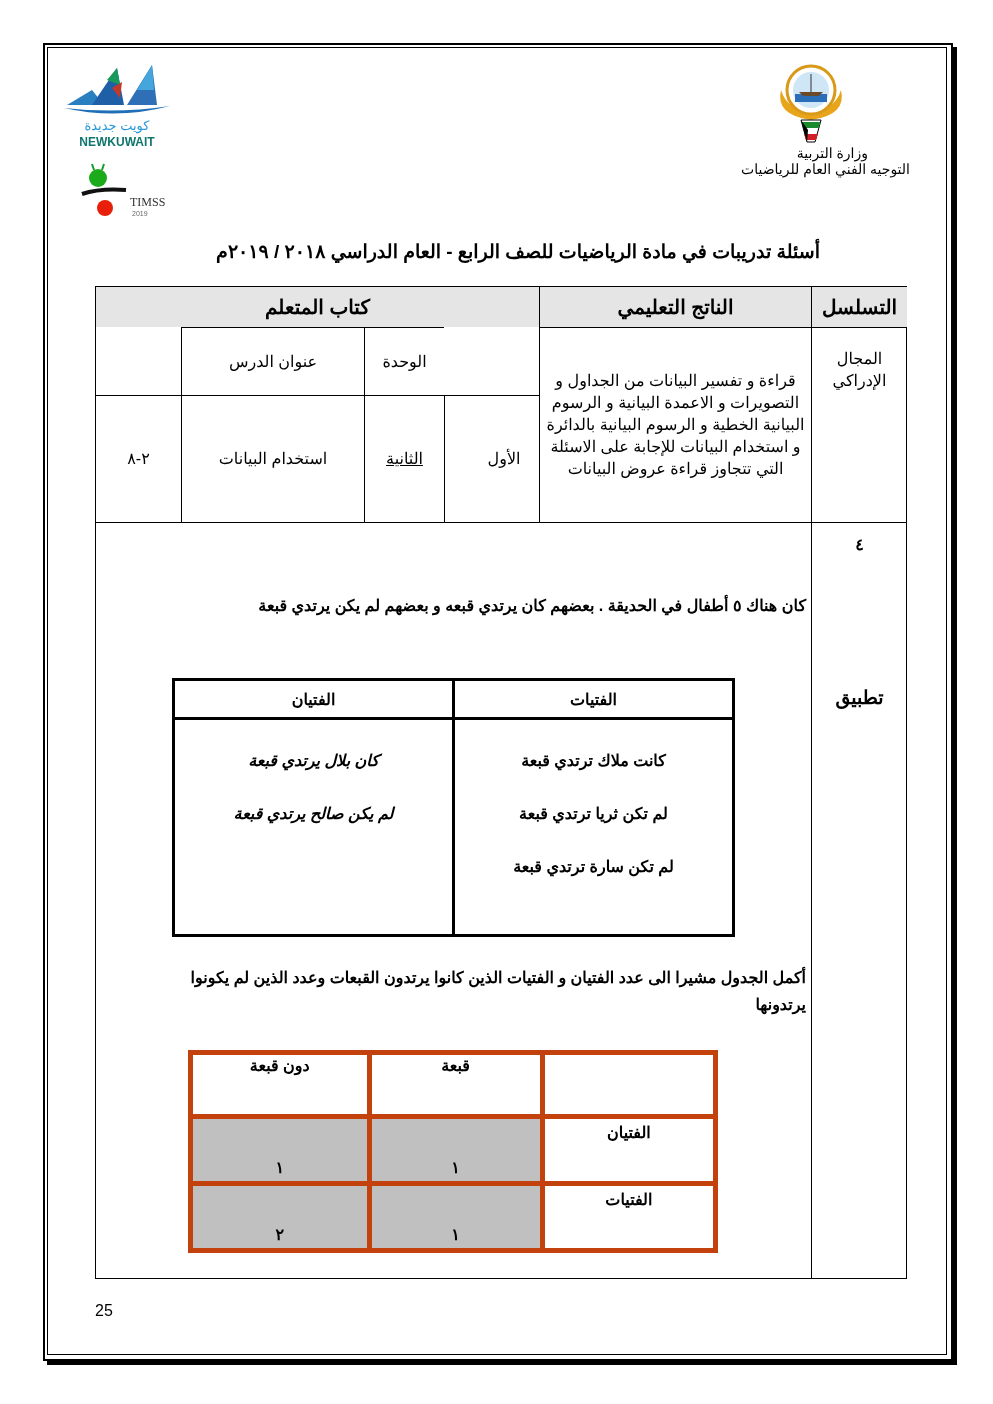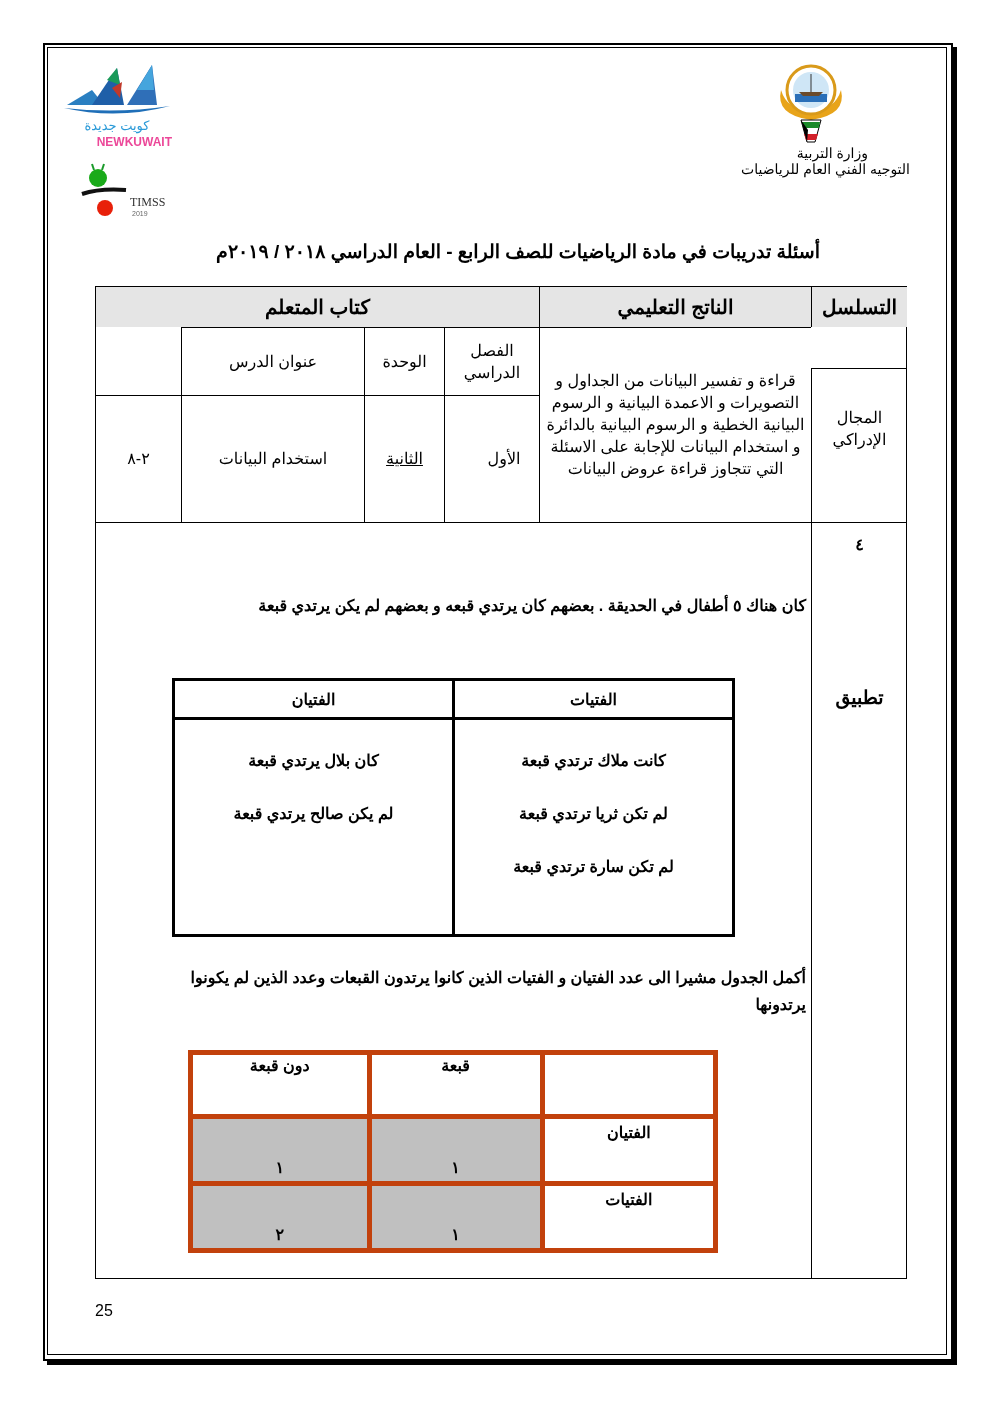--- a/index.html
+++ b/index.html
@@ -37,21 +37,21 @@
   <svg width="110" height="60" viewBox="0 0 110 60">
     <polygon points="5,45 30,30 42,45" fill="#2a7fc1"></polygon>
     <polygon points="30,45 55,8 62,45" fill="#1f5fa8"></polygon>
     <polygon points="45,20 55,8 58,25" fill="#1a9a5a"></polygon>
     <polygon points="50,28 60,22 58,38" fill="#c0392b"></polygon>
     <polygon points="65,45 90,5 95,45" fill="#2f6fb8"></polygon>
     <polygon points="75,30 90,5 92,30" fill="#45a5dd"></polygon>
     <path d="M2,48 Q55,60 108,46 Q55,54 2,48 Z" fill="#1f6fb8"></path>
   </svg>
   <div style="position:absolute;top:58px;width:110px;text-align:center;font-size:13px;color:#2a9ad8;direction:rtl;">كويت جديدة</div>
-  <div style="position:absolute;top:75px;width:110px;text-align:right;font-size:12px;font-weight:bold;color:#ec4899;">NEWKUWAIT</div>
+  <div style="position:absolute;top:75px;width:110px;text-align:center;font-size:12px;font-weight:bold;color:#0f766e;">NEWKUWAIT</div>
 </div>
 
 <div class="abs timss">
   <svg width="50" height="60" viewBox="0 0 50 60">
     <line x1="12" y1="4" x2="14" y2="10" stroke="#1a9a2a" stroke-width="2"></line>
     <line x1="24" y1="4" x2="22" y2="10" stroke="#1a9a2a" stroke-width="2"></line>
     <circle cx="18" cy="18" r="9" fill="#1aaa1a"></circle>
     <path d="M2,34 Q20,28 46,30" stroke="#111" stroke-width="4" fill="none"></path>
     <circle cx="25" cy="48" r="8" fill="#e8200a"></circle>
   </svg>
@@ -80,25 +80,24 @@
 </div>
 
 <div class="abs title">أسئلة تدريبات في مادة الرياضيات للصف الرابع - العام الدراسي ٢٠١٨ / ٢٠١٩م</div>
 
 <div class="abs main">
 
   <div class="cell hdr" style="left:715px;top:0;width:96px;height:40px;border-top:none;">التسلسل</div>
   <div class="cell hdr" style="left:443px;top:0;width:272px;height:40px;border-top:none;">الناتج التعليمي</div>
   <div class="cell hdr" style="left:0;top:0;width:443px;height:40px;border-top:none;border-left:none;">كتاب المتعلم</div>
 
-  <div class="cell txt" style="left:715px;top:40px;width:96px;height:195px;align-items:flex-start;padding-top:38px;margin-top:41px;">المجال الإدراكي</div>
+  <div class="cell txt" style="left:715px;top:40px;width:96px;height:195px;align-items:flex-start;padding-top:20px;">المجال الإدراكي</div>
 
   <div class="cell txt" style="left:443px;top:40px;width:272px;height:195px;padding:14px 6px;">قراءة و تفسير البيانات من الجداول و التصويرات و الاعمدة البيانية و الرسوم البيانية الخطية و الرسوم البيانية بالدائرة و استخدام البيانات للإجابة على الاسئلة التي تتجاوز قراءة عروض البيانات</div>
 
-  <div class="cell txt" style="left:348px;top:40px;width:95px;height:68px;">الفصل الدراسي</div>
   <div class="cell txt" style="left:268px;top:40px;width:80px;height:68px;">الوحدة</div>
   <div class="cell txt" style="left:85px;top:40px;width:183px;height:68px;">عنوان الدرس</div>
 
   <div class="cell txt" style="left:348px;top:108px;width:95px;height:127px;padding-left:24px;">الأول</div>
   <div class="cell txt" style="left:268px;top:108px;width:80px;height:127px;text-decoration:underline;">الثانية</div>
   <div class="cell txt" style="left:85px;top:108px;width:183px;height:127px;">استخدام البيانات</div>
   <div class="cell txt" style="left:0;top:108px;width:85px;height:127px;border-left:none;">٢-٨</div>
 
   <div class="cell" style="left:715px;top:235px;width:96px;height:756px;flex-direction:column;justify-content:flex-start;">
     <div style="margin-top:12px;font-size:16px;font-weight:bold;">٤</div>
@@ -115,21 +114,21 @@
       <tr>
     <td style="height:34px;vertical-align:middle;width:50%;">الفتيات</td>
     <td style="height:34px;vertical-align:middle;">الفتيان</td>
   </tr>
   <tr>
     <td style="height:185px;padding-top:28px;line-height:26px;">
       <div style="margin-bottom:27px;">كانت ملاك ترتدي قبعة</div>
       <div style="margin-bottom:27px;">لم تكن ثريا ترتدي قبعة</div>
       <div>لم تكن سارة ترتدي قبعة</div>
     </td>
-    <td style="height:185px;padding-top:28px;line-height:26px;">
+    <td style="height:185px;padding-top:28px;line-height:26px;font-style:italic;">
       <div style="margin-bottom:27px;">كان بلال يرتدي قبعة</div>
       <div>لم يكن صالح يرتدي قبعة</div>
     </td>
   </tr>
 </tbody>
   </table>
 
 <div class="abs" style="left:140px;top:964px;width:666px;text-align:right;direction:rtl;font-size:16px;font-weight:bold;line-height:27px;">أكمل الجدول مشيرا الى عدد الفتيان و الفتيات الذين كانوا يرتدون القبعات وعدد الذين لم يكونوا يرتدونها</div>
 
 <table class="ans">

